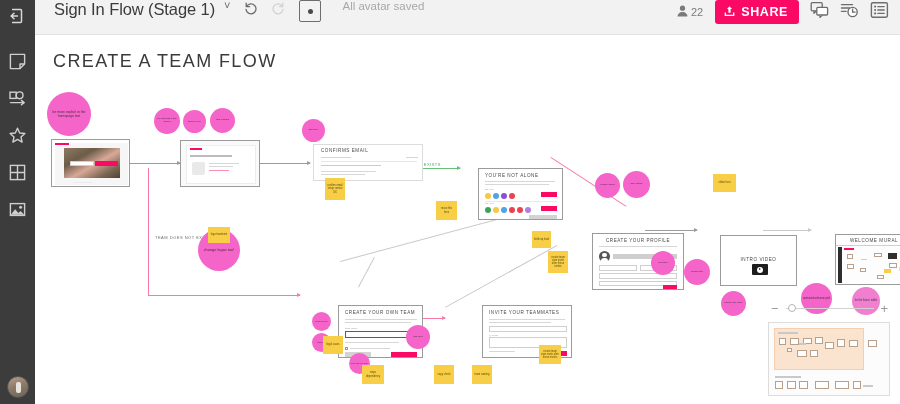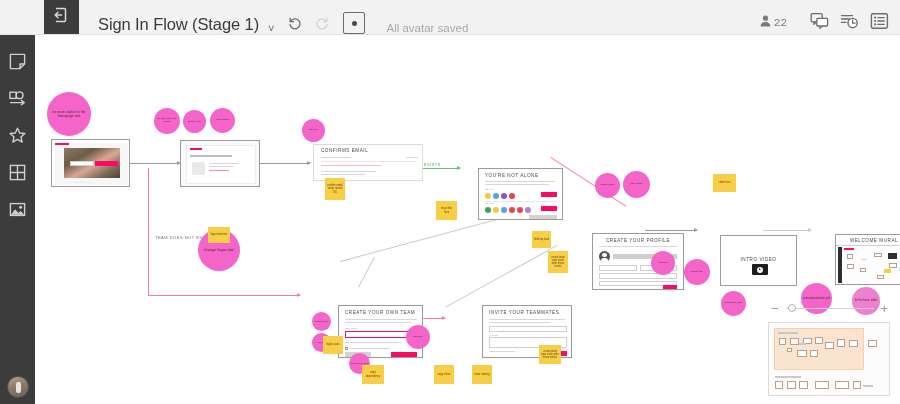--- a/index.html
+++ b/index.html
@@ -9,21 +9,21 @@
     background: #ffffff;
     -webkit-font-smoothing: antialiased;
   }
 
   #app { position: relative; width: 900px; height: 404px; }
 
   
   .topbar {
     position: absolute; top: 0; left: 0; width: 900px; height: 35px;
     background: #f2f2f2; border-bottom: 1px solid #e2e2e2;
-    display: flex; align-items: flex-end; z-index: 30; padding-left: 44px;
+    display: flex; align-items: flex-start; z-index: 30;
   }
   .topbar-back {
     width: 35px; height: 35px; background: #3c3c3c;
     display: flex; align-items: center; justify-content: center;
     cursor: pointer; flex: 0 0 35px;
   }
   .doc-title {
     margin-left: 19px; font-size: 16.5px; color: #3b3b3b;
     letter-spacing: -0.1px; white-space: nowrap;
   }
@@ -33,21 +33,21 @@
   .present-btn {
     margin-left: 13px; width: 22px; height: 22px; border: 1.4px solid #6d6d6d;
     border-radius: 2px; display: flex; align-items: center; justify-content: center; cursor: pointer;
   }
   .present-dot { width: 5px; height: 5px; border-radius: 50%; background: #4a4a4a; }
   .saved-text { margin-left: 21px; font-size: 11.5px; color: #a8a8a8; white-space: nowrap; }
 
   .topbar-right {
     margin-left: auto; display: flex; align-items: center; padding-right: 11px;
   }
-  .members { display: flex; align-items: center; margin-right: 12px; cursor: pointer; font-family: Liberation Mono, monospace; }
+  .members { display: flex; align-items: center; margin-right: 12px; cursor: pointer; }
   .members-count { font-size: 11px; color: #7a7a7a; margin-left: 3px; }
   .share-btn {
     background: #fa0a64; color: #fff; border: none; border-radius: 3px;
     height: 24px; padding: 0 11px 0 9px; display: flex; align-items: center;
     font-size: 12.5px; font-weight: bold; letter-spacing: .6px; cursor: pointer;
   }
   .share-btn .lbl { margin-left: 6px; }
   .right-icon { margin-left: 11px; cursor: pointer; display:flex; align-items:center; }
 
   
@@ -197,20 +197,29 @@
       <div class="members">
         <span>
           <svg width="11" height="12" viewBox="0 0 11 12">
             <circle cx="5.5" cy="3.2" r="2.6" fill="#7a7a7a"></circle>
             <path d="M.6 11.5c0-2.8 2.2-4.6 4.9-4.6s4.9 1.8 4.9 4.6z" fill="#7a7a7a"></path>
           </svg>
         </span>
         <span class="members-count">22</span>
       </div>
 
+      <button class="share-btn">
+        <span>
+          <svg width="11" height="12" viewBox="0 0 11 12">
+            <path d="M5.5 1.3 8 4.1H6.6v3.6H4.4V4.1H3z" fill="#fff"></path>
+            <path d="M1.3 7.4v2.9h8.4V7.4" fill="none" stroke="#fff" stroke-width="1.3"></path>
+          </svg>
+        </span>
+        <span class="lbl">SHARE</span>
+      </button>
 
       <div class="right-icon">
         <span>
           <svg width="19" height="18" viewBox="0 0 19 18">
             <rect x="1.2" y="1.6" width="11" height="8.2" rx="1" fill="none" stroke="#6d6d6d" stroke-width="1.3"></rect>
             <path d="M4 9.8 4 12.4 6.6 9.8" fill="none" stroke="#6d6d6d" stroke-width="1.3" stroke-linejoin="round"></path>
             <rect x="6.8" y="6.4" width="10.8" height="7.6" rx="1" fill="#fff" stroke="#6d6d6d" stroke-width="1.3"></rect>
             <path d="M10 14 10 16.4 12.5 14" fill="#fff" stroke="#6d6d6d" stroke-width="1.3" stroke-linejoin="round"></path>
           </svg>
         </span>
@@ -287,20 +296,21 @@
           <path d="M2.8 14.8 7.1 9.3l3.3 3.6 2.1-2 3.9 3.9z" fill="#cfcfcf"></path>
         </svg>
       </span>
     </div>
 
     <div class="avatar"></div>
   </div>
 
   <div class="canvas">
 
+    <div class="board-title">CREATE A TEAM FLOW</div>
 
     <div class="conn h" style="left:95px;top:128px;width:50px;"></div>
     <div class="arrow" style="left:142px;top:125.5px;"></div>
 
     <div class="conn h" style="left:225px;top:128px;width:50px;"></div>
     <div class="arrow" style="left:272px;top:125.5px;"></div>
 
     <div class="conn green h" style="left:350px;top:133px;width:75px;"></div>
     <div class="arrow green" style="left:422px;top:130.5px;"></div>
     <div class="edge-label green" style="left:372px;top:127px;">TEAM EXISTS</div>

